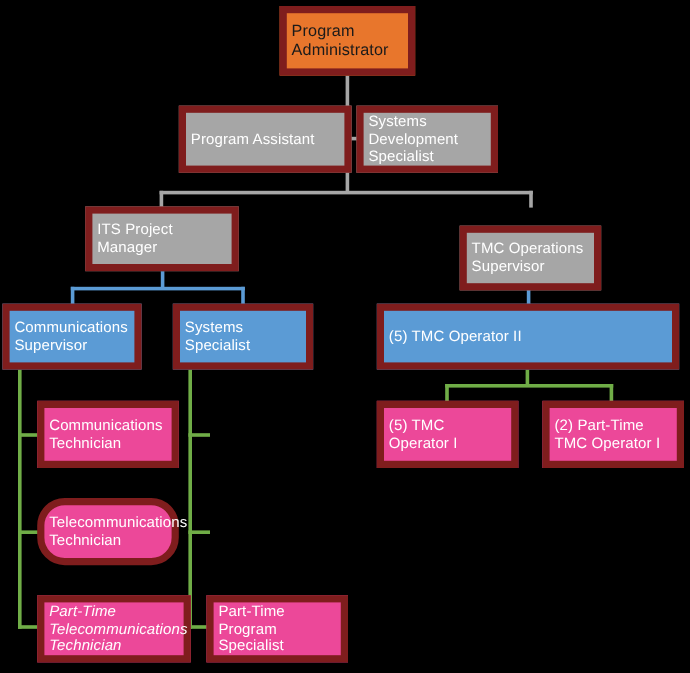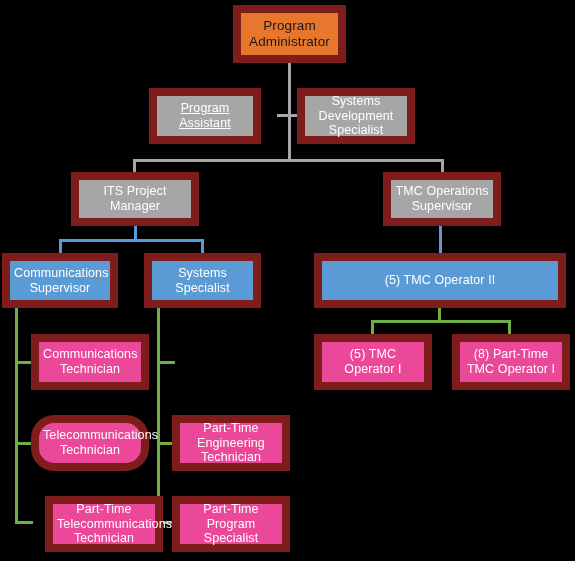--- a/index.html
+++ b/index.html
@@ -14,23 +14,22 @@
     background: #000000;
     overflow: hidden;
     font-family: "Liberation Sans", sans-serif;
   }
   .node {
     position: absolute;
     box-sizing: border-box;
     display: flex;
     align-items: center;
     justify-content: center;
-    text-align: center;
     line-height: 1.18;
-    border: 8px solid #7f1d1d;
+    border: 6px solid #7f1d1d;
     color: #ffffff;
     letter-spacing: 0.1px;
     padding: 2px 4px;
   }
   .node.lvl-root {
     background: #e8762c;
     color: #1a1a1a;
     font-size: 13.5px;
   }
   .node.lvl-gray {
@@ -94,33 +93,33 @@
 
   <div class="conn green" style="left:157px; top:308px; width:3px;  height:216px;"></div>
   <div class="conn green" style="left:157px; top:361px; width:18px; height:3px;"></div>
   <div class="conn green" style="left:157px; top:442px; width:18px; height:3px;"></div>
   <div class="conn green" style="left:157px; top:521px; width:18px; height:3px;"></div>
 
   <div class="node lvl-root" style="left:233px; top:5px; width:113px; height:58px;">
     <span class="node-label">Program Administrator</span>
   </div>
 
-  <div class="node lvl-gray" style="left:149px; top:88px; width:112px; height:56px;text-decoration:underline;">
+  <div class="node lvl-gray" style="left:149px; top:88px; width:144px; height:56px;">
     <span class="node-label">Program Assistant</span>
   </div>
 
   <div class="node lvl-gray" style="left:297px; top:88px; width:118px; height:56px;">
     <span class="node-label">Systems Development Specialist</span>
   </div>
 
   <div class="node lvl-gray" style="left:71px; top:172px; width:128px; height:54px;">
     <span class="node-label">ITS Project Manager</span>
   </div>
 
-  <div class="node lvl-gray" style="left:383px; top:172px; width:118px; height:54px;">
+  <div class="node lvl-gray" style="left:383px; top:188px; width:118px; height:54px;">
     <span class="node-label">TMC Operations Supervisor</span>
   </div>
 
   <div class="node lvl-blue" style="left:2px; top:253px; width:116px; height:55px;">
     <span class="node-label">Communications Supervisor</span>
   </div>
 
   <div class="node lvl-blue" style="left:144px; top:253px; width:117px; height:55px;">
     <span class="node-label">Systems Specialist</span>
   </div>
@@ -131,33 +130,30 @@
 
   <div class="node lvl-green" style="left:31px; top:334px; width:118px; height:56px;">
     <span class="node-label">Communications Technician</span>
   </div>
 
 
   <div class="node lvl-green" style="left:31px; top:415px; width:118px; height:56px;border-radius:23px;">
     <span class="node-label">Telecommunications Technician</span>
   </div>
 
-  <div class="node lvl-green" style="left:172px; top:415px; width:118px; height:56px;">
-    <span class="node-label">Part-Time Engineering Technician</span>
-  </div>
 
-  <div class="node lvl-green" style="left:45px; top:496px; width:118px; height:56px;">
+  <div class="node lvl-green" style="left:31px; top:496px; width:128px; height:56px;font-style:italic;">
     <span class="node-label">Part-Time Telecommunications Technician</span>
   </div>
 
   <div class="node lvl-green" style="left:172px; top:496px; width:118px; height:56px;">
     <span class="node-label">Part-Time Program Specialist</span>
   </div>
 
   <div class="node lvl-green" style="left:314px; top:334px; width:118px; height:56px;">
     <span class="node-label">(5) TMC Operator I</span>
   </div>
 
   <div class="node lvl-green" style="left:452px; top:334px; width:118px; height:56px;">
-    <span class="node-label">(8) Part-Time TMC Operator I</span>
+    <span class="node-label">(2) Part-Time TMC Operator I</span>
   </div>
 
 </div>
 
 </body></html>

